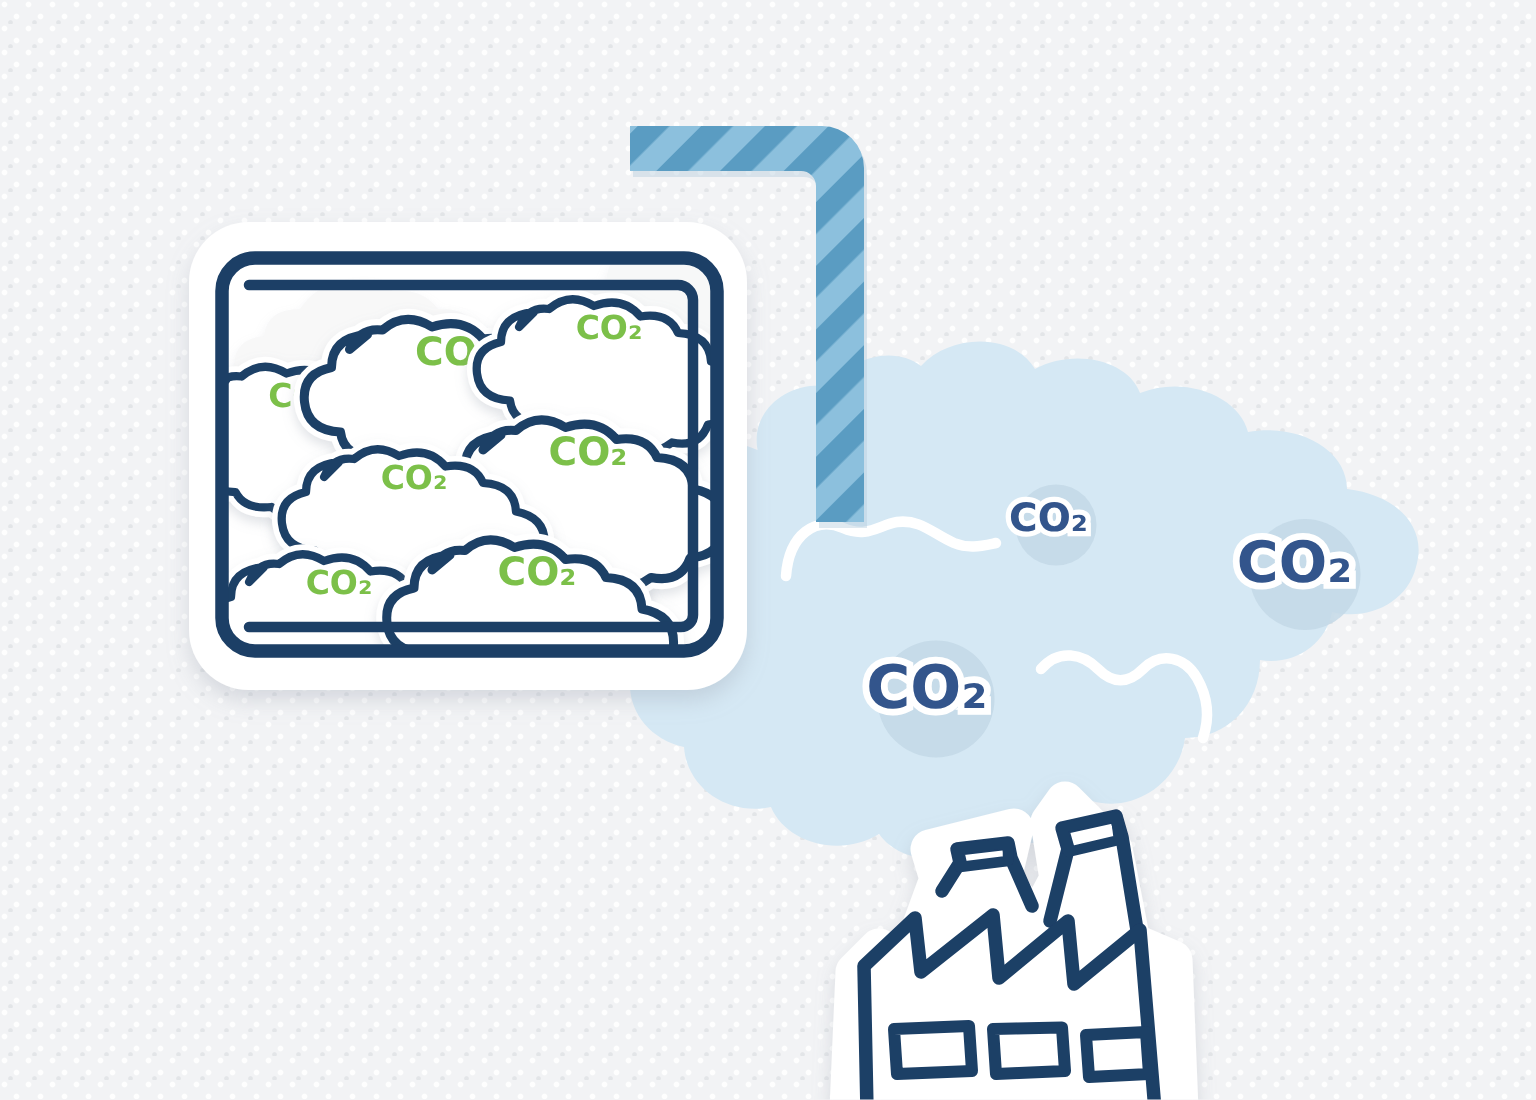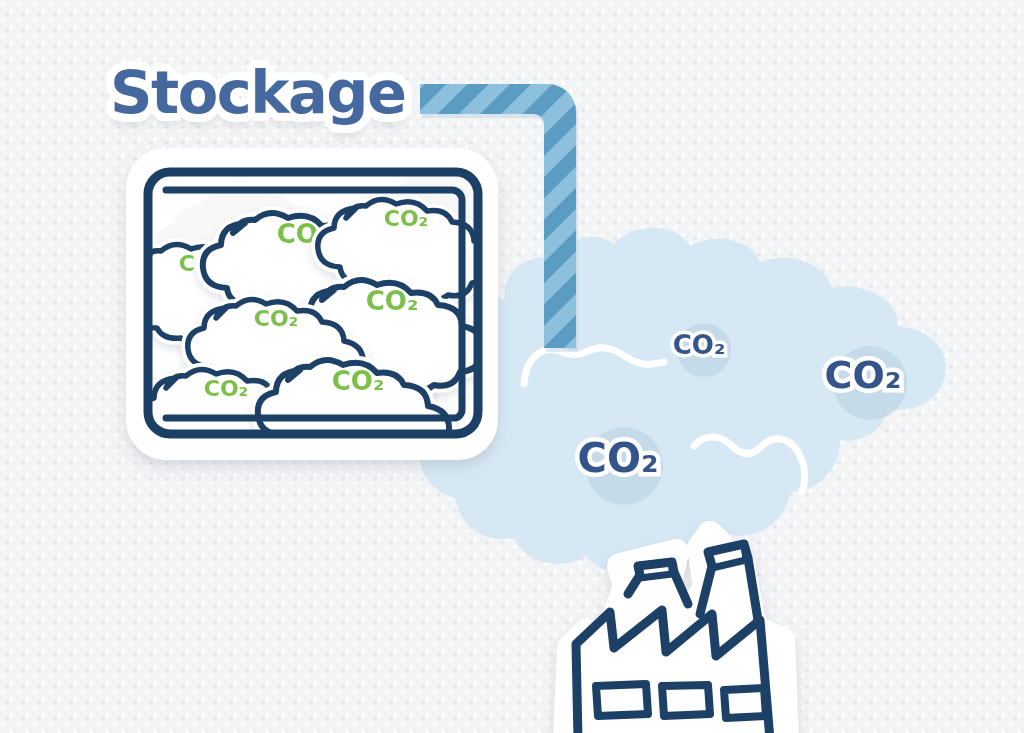--- a/index.html
+++ b/index.html
@@ -202,17 +202,14 @@
       <path d="M708 552 L712 568 L746 560 L744 544 Z" fill="none" stroke="#1c3f66" stroke-width="7" stroke-linejoin="round"></path>
 
       <path d="M578 740 L576 644 L610 612 L614 648 L662 610 L666 652 L712 614 L716 656 L760 620 L770 740" fill="#ffffff" stroke="#1c3f66" stroke-width="9" stroke-linejoin="round" stroke-linecap="round"></path>
 
       <path d="M596 686 L646 684 L648 714 L598 716 Z" fill="none" stroke="#1c3f66" stroke-width="8" stroke-linejoin="round"></path>
       <path d="M662 686 L708 685 L710 714 L664 716 Z" fill="none" stroke="#1c3f66" stroke-width="8" stroke-linejoin="round"></path>
       <path d="M724 690 L764 688 L766 716 L726 718 Z" fill="none" stroke="#1c3f66" stroke-width="8" stroke-linejoin="round"></path>
     </g>
   </svg>
 
-  <div id="title-wrap">
-    <span id="title-text">Stockage</span>
-  </div>
 
 </div>
 
 </body></html>

